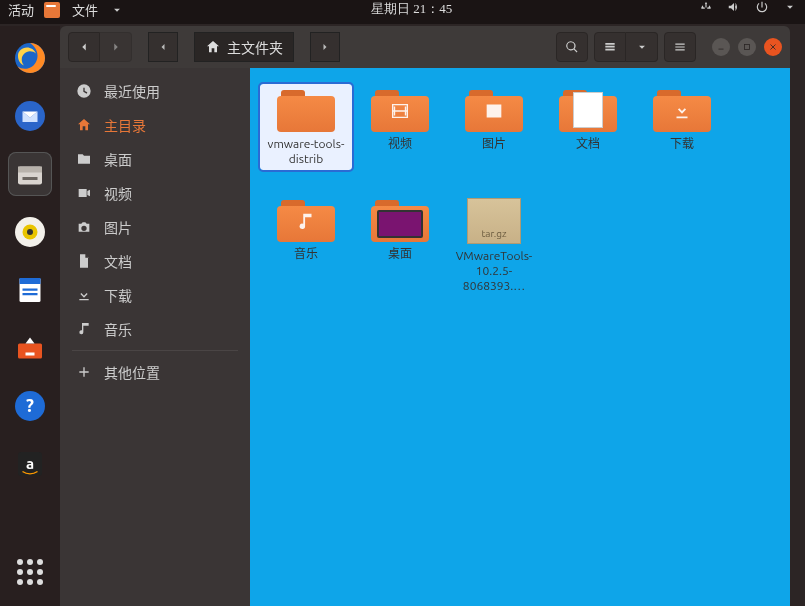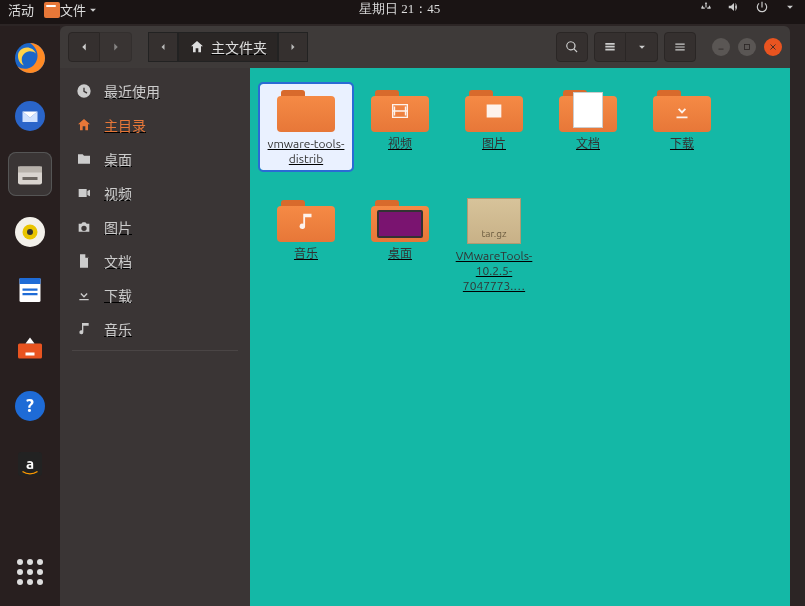--- a/index.html
+++ b/index.html
@@ -3,21 +3,21 @@
 <meta charset="utf-8">
 <style>
   * { box-sizing: border-box; margin: 0; padding: 0; font-family: "Ubuntu", "Noto Sans CJK SC", sans-serif; }
   body { width: 805px; height: 606px; background: #2c2525; overflow: hidden; position: relative; }
 
   
   .top-panel { height: 24px; background: #1a1414; color: #ddd; display: flex; align-items: flex-start; font-size: 13px; padding: 0 8px; }
   .top-panel .left { display: flex; align-items: center; gap: 10px; }
   .top-panel .center { flex: 1; text-align: center; font-family: Liberation Serif, serif; }
   .top-panel .right { display: flex; align-items: center; gap: 14px; }
-  .top-panel .fm-mini { display: flex; align-items: center; gap: 0; }
+  .top-panel .fm-mini { display: flex; align-items: center; gap: 12px; }
   .top-panel svg { width: 14px; height: 14px; fill: #ccc; }
   .fm-mini-icon { width:16px; height:16px; background:#e77738; border-radius:2px; position:relative; }
   .fm-mini-icon::before { content:""; position:absolute; left:2px; top:3px; width:10px; height:2px; background:#fff; border-radius:1px; }
 
   
   .dock { position: absolute; left: 0; top: 26px; bottom: 0; width: 60px; background: rgba(40,30,30,0.85); display: flex; flex-direction: column; align-items: center; padding-top: 10px; gap: 14px; }
   .dock-item { width: 44px; height: 44px; border-radius: 8px; display: flex; align-items: center; justify-content: center; cursor: pointer; }
   .dock-item.active { background: #3a3535; box-shadow: inset 0 0 0 1px #555; }
   .dock-item svg, .dock-item .ico { width: 36px; height: 36px; }
   .dock-spacer { flex: 1; }
@@ -27,40 +27,40 @@
   
   .window { position:absolute; left:60px; top:26px; right:15px; bottom:0; background:#2f2a2a; display:flex; flex-direction:column; border-radius:6px 6px 0 0; }
 
   .titlebar { height:42px; background:#3e3a39; display:flex; align-items:center; padding:0 8px; gap:6px; border-radius:6px 6px 0 0; }
   .nav-btn { width:32px; height:30px; background:#35302f; border:1px solid #2a2625; border-radius:4px; display:flex; align-items:center; justify-content:center; cursor:pointer; }
   .nav-btn.disabled { opacity:0.5; cursor:default; }
   .nav-group { display:flex; }
   .nav-group .nav-btn:first-child { border-radius:4px 0 0 4px; }
   .nav-group .nav-btn:last-child { border-radius:0 4px 4px 0; border-left:none; }
   .nav-btn svg { width:14px; height:14px; fill:#ccc; }
-  .path-bar { display:flex; align-items:center; margin-left:10px; gap:0;text-decoration:underline; }
+  .path-bar { display:flex; align-items:center; margin-left:10px; gap:16px; }
   .path-seg { height:30px; background:#2a2625; color:#ddd; font-size:14px; display:flex; align-items:center; padding:0 10px; gap:6px; border:1px solid #222; }
   .path-seg.nav { background:#35302f; width:30px; justify-content:center; padding:0; }
   .path-seg.nav svg{width:12px;height:12px;fill:#bbb;}
   .path-seg.main { background:#2a2625; }
   .path-seg svg.home { width:16px; height:16px; fill:#ddd; }
   .tb-spacer { flex:1; }
   .win-controls { display:flex; gap:8px; margin-left:10px; }
   .win-btn { width:18px; height:18px; border-radius:50%; background:#5a5654; display:flex; align-items:center; justify-content:center; cursor:pointer; }
   .win-btn.close { background:#e95420; }
   .win-btn svg { width:10px; height:10px; fill:#2a2625; }
 
-  .body { flex:1; display:flex; min-height:0;text-decoration:underline; }
+  .body { flex:1; display:flex; min-height:0; }
   .sidebar { width:190px; background:#3a3535; color:#ccc; font-size:14px; padding:6px 0; }
   .side-item { display:flex; align-items:center; gap:12px; padding:7px 16px; cursor:pointer; }
   .side-item.active { color:#e77738;text-align:right; }
   .side-item svg { width:16px; height:16px; fill:currentColor; }
   .side-sep { height:1px; background:#4a4545; margin:4px 12px; }
 
-  .content { flex:1; background:#14b8a6; padding:16px 10px; overflow:auto; }
+  .content { flex:1; background:#0ea5e9; padding:16px 10px; overflow:auto; }
   .grid { display:grid; grid-template-columns: repeat(5, 92px); gap:24px 2px; justify-content:start; }
   .file { width:92px; display:flex; flex-direction:column; align-items:center; text-align:center; font-size:12px; color:#333; cursor:pointer; padding:4px 2px; border-radius:3px; }
   .file.selected { outline:2px solid #2a6bd4; background:#eaf1ff; }
   .file .label { margin-top:4px; line-height:1.25; word-break:break-word; max-width:88px; }
   .folder-ico { width:58px; height:44px; position:relative; }
   .folder-back { position:absolute; left:4px; top:2px; width:24px; height:10px; background:#d86a2c; border-radius:3px 3px 0 0; }
   .folder-front { position:absolute; left:0; top:8px; width:58px; height:36px; background:linear-gradient(#f58a45,#e77738); border-radius:4px; }
   .folder-emblem { position:absolute; left:50%; top:55%; transform:translate(-50%,-50%); }
   .folder-emblem svg { width:22px; height:22px; fill:#fff; opacity:0.9; }
   .doc-page { position:absolute; left:14px; top:4px; width:30px; height:36px; background:#fff; border:1px solid #ccc; }
@@ -292,20 +292,26 @@
           </svg>
           <span>下载</span>
         </div>
       <div class="side-item">
           <svg viewBox="0 0 24 24">
             <path d="M9 3v11a3 3 0 1 0 2 2.8V7h8V3z"></path>
           </svg>
           <span>音乐</span>
         </div>
       <div class="side-sep"></div>
+      <div class="side-item">
+          <svg viewBox="0 0 24 24">
+            <path d="M11 5h2v6h6v2h-6v6h-2v-6H5v-2h6z"></path>
+          </svg>
+          <span>其他位置</span>
+        </div>
     </div>
 
     <div class="content">
       <div class="grid" id="file-grid">
           <div class="file selected">
             <div class="folder-ico">
               <div class="folder-back"></div>
               <div class="folder-front"></div>
             </div>
             <div class="label">vmware-tools-distrib</div>
@@ -364,18 +370,18 @@
           <div class="file">
             <div class="folder-ico">
               <div class="folder-back"></div>
               <div class="folder-front"></div>
               <div class="desktop-thumb"></div>
             </div>
             <div class="label">桌面</div>
           </div>
           <div class="file">
             <div class="targz"></div>
-            <div class="label">VMwareTools-10.2.5-7047773.…</div>
+            <div class="label">VMwareTools-10.2.5-8068393.…</div>
           </div>
         </div>
     </div>
   </div>
 </div>
 
 </body></html>

